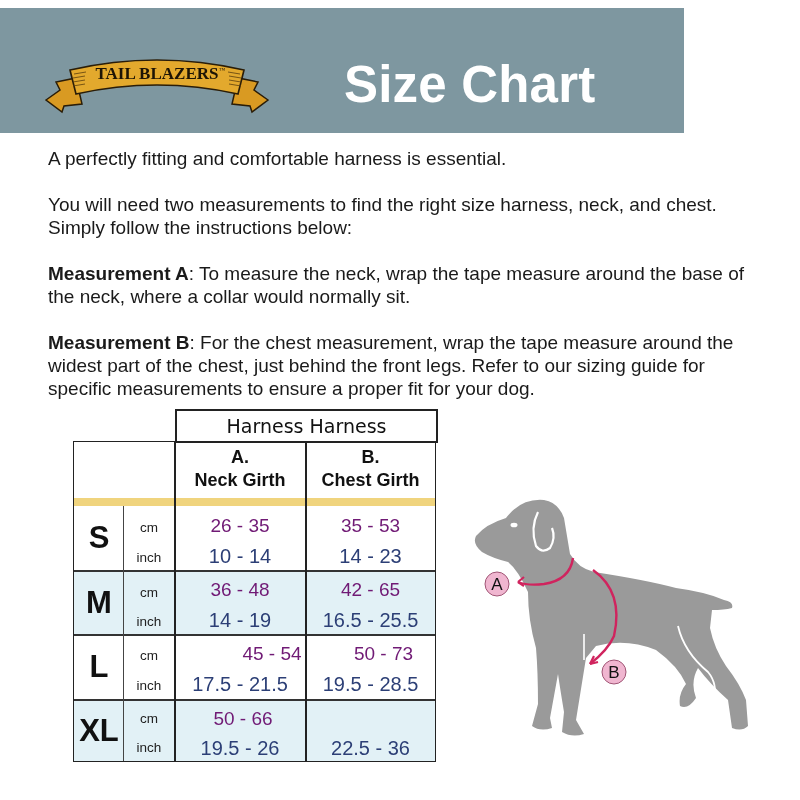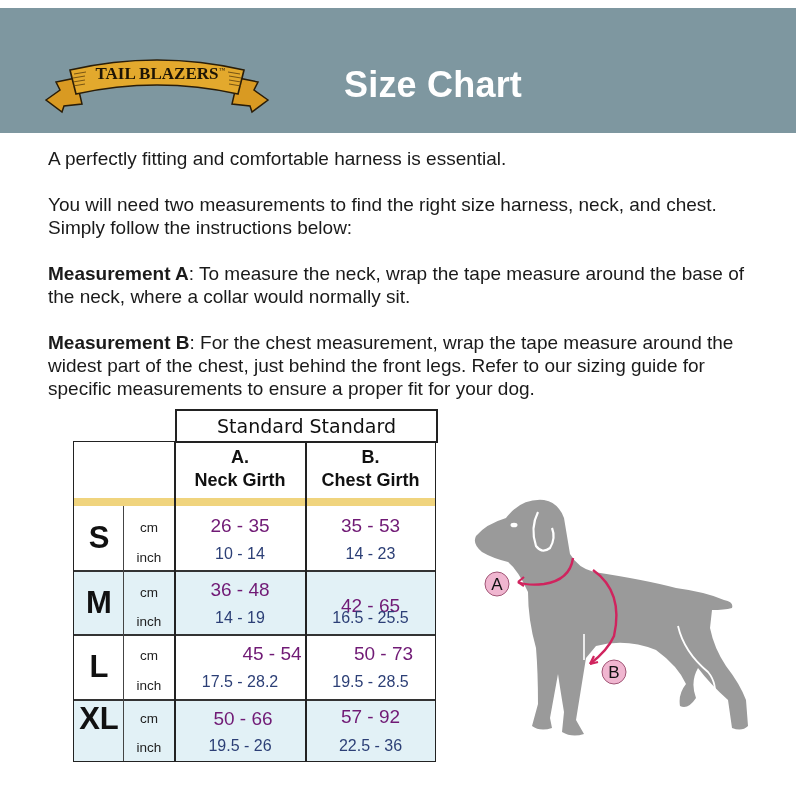--- a/index.html
+++ b/index.html
@@ -1,21 +1,21 @@
 <!DOCTYPE html>
 <html><head>
 <meta charset="utf-8">
 <style>
   html, body { margin: 0; padding: 0; background: #ffffff; }
   body { width: 800px; height: 800px; position: relative; overflow: hidden;
          font-family: "Liberation Sans", "DejaVu Sans", sans-serif; color: #1a1a1a; }
 
-  .header { position: absolute; left: 0; top: 8px; width: 796px; height: 125px; background: #7e97a0; }
+  .header { position: absolute; left: 0; top: 8px; width: 684px; height: 125px; background: #7e97a0; }
   .logo { position: absolute; left: 42px; top: 44px; width: 230px; height: 62px; }
-  .page-title { position: absolute; left: 344px; top: 53px; font-size: 36px; font-weight: bold;
+  .page-title { position: absolute; left: 344px; top: 53px; font-size: 51px; font-weight: bold;
                 color: #ffffff; letter-spacing: 0.2px; line-height: 48px; }
 
   .intro { position: absolute; left: 48px; top: 147px; width: 720px; font-size: 19px; line-height: 23px; }
   .intro p { margin: 0 0 23px 0; }
   .intro b { font-weight: bold; }
 
   .std-head { position: absolute; left: 175px; top: 409px; width: 259px; height: 30px;
               border: 2px solid #222; border-bottom: 2px solid #222; text-align: center;
               font-family: "DejaVu Sans", sans-serif; font-size: 19px; line-height: 30px; color: #111; }
 
@@ -26,21 +26,21 @@
   .gold { position: absolute; left: 0; top: 56px; width: 100%; height: 8px; background: #f0d47e; }
 
   .vline { position: absolute; background: #222; width: 1.5px; }
   .hline { position: absolute; left: 0; width: 100%; background: #333; height: 1.5px; }
 
   .row { position: absolute; left: 0; width: 100%; }
   .row.alt { background: #e2f1f6; }
   .size { position: absolute; left: 0; width: 50px; text-align: center; font-weight: bold; font-size: 31px; color: #111; }
   .unit { position: absolute; left: 51px; width: 48px; text-align: center; font-size: 13.5px; color: #222; }
   .val-cm { position: absolute; text-align: center; font-size: 19px; color: #701a75; }
-  .val-in { position: absolute; text-align: center; font-size: 16px; color: #2c3f76; }
+  .val-in { position: absolute; text-align: center; font-size: 20px; color: #2c3f76; }
 
   .dog { position: absolute; left: 466px; top: 488px; width: 320px; height: 260px; }
 </style>
 </head>
 <body>
 
 <div class="header">
   <svg class="logo" viewBox="0 0 230 62">
 
     <path d="M4 48 L18 38 L14 30 L34 26 L40 52 L22 54 L20 60 Z" fill="#d99a22" stroke="#2a1d08" stroke-width="1.5"></path>
@@ -65,21 +65,21 @@
   <div class="page-title">Size Chart</div>
 </div>
 
 <div class="intro">
   <p>A perfectly fitting and comfortable harness is essential.</p>
   <p>You will need two measurements to find the right size harness, neck, and chest. Simply follow the instructions below:</p>
   <p><b>Measurement A</b><span>: To measure the neck, wrap the tape measure around the base of the neck, where a collar would normally sit.</span></p>
   <p><b>Measurement B</b><span>: For the chest measurement, wrap the tape measure around the widest part of the chest, just behind the front legs. Refer to our sizing guide for specific measurements to ensure a proper fit for your dog.</span></p>
 </div>
 
-<div class="std-head">Standard Standard</div>
+<div class="std-head">Harness Harness</div>
 
 <div class="tbl">
   <div class="colhead-row">
     <div class="colhead" style="left:101px; width:130px;">
       <div>A.</div>
       <div>Neck Girth</div>
     </div>
     <div class="colhead" style="left:232px; width:129px;">
       <div>B.</div>
       <div>Chest Girth</div>
@@ -96,41 +96,40 @@
     <div class="val-cm" style="left:232px; width:129px; top:9px;">35 - 53</div>
     <div class="val-in" style="left:232px; width:129px; top:39px;">14 - 23</div>
   </div>
 
   <div class="row alt" style="top:129px; height:64px;">
     <div class="size" style="top:14px;">M</div>
     <div class="unit" style="top:14px;">cm</div>
     <div class="unit" style="top:43px;">inch</div>
     <div class="val-cm" style="left:101px; width:130px; top:8px;">36 - 48</div>
     <div class="val-in" style="left:101px; width:130px; top:38px;">14 - 19</div>
-    <div class="val-cm" style="left:232px; width:129px; top:24px;">42 - 65</div>
+    <div class="val-cm" style="left:232px; width:129px; top:8px;">42 - 65</div>
     <div class="val-in" style="left:232px; width:129px; top:38px;">16.5 - 25.5</div>
   </div>
 
   <div class="row" style="top:193px; height:65px;">
     <div class="size" style="top:14px;">L</div>
     <div class="unit" style="top:13px;">cm</div>
     <div class="unit" style="top:43px;">inch</div>
     <div class="val-cm" style="left:101px; width:130px; top:8px;margin-left:32px;">45 - 54</div>
-    <div class="val-in" style="left:101px; width:130px; top:38px;">17.5 - 28.2</div>
+    <div class="val-in" style="left:101px; width:130px; top:38px;">17.5 - 21.5</div>
     <div class="val-cm" style="left:232px; width:129px; top:8px;padding-left:13px;">50 - 73</div>
     <div class="val-in" style="left:232px; width:129px; top:38px;">19.5 - 28.5</div>
   </div>
 
   <div class="row alt" style="top:258px; height:61px;">
-    <div class="size" style="top:1px;">XL</div>
+    <div class="size" style="top:13px;">XL</div>
     <div class="unit" style="top:11px;">cm</div>
     <div class="unit" style="top:40px;">inch</div>
     <div class="val-cm" style="left:101px; width:136px; top:8px;">50 - 66</div>
     <div class="val-in" style="left:101px; width:130px; top:37px;">19.5 - 26</div>
-    <div class="val-cm" style="left:232px; width:129px; top:6px;">57 - 92</div>
     <div class="val-in" style="left:232px; width:129px; top:37px;">22.5 - 36</div>
   </div>
 
   <div class="hline" style="top:128px;"></div>
   <div class="hline" style="top:192px;"></div>
   <div class="hline" style="top:257px;"></div>
   <div class="vline" style="left:100px; top:0; height:319px;"></div>
   <div class="vline" style="left:231px; top:0; height:319px;"></div>
   <div class="vline" style="left:49px; top:64px; height:255px; width:1px; background:#444;"></div>
 </div>

